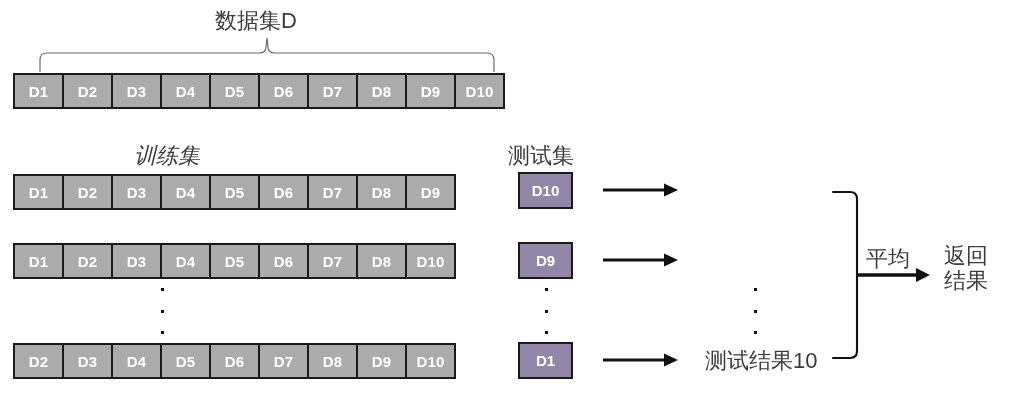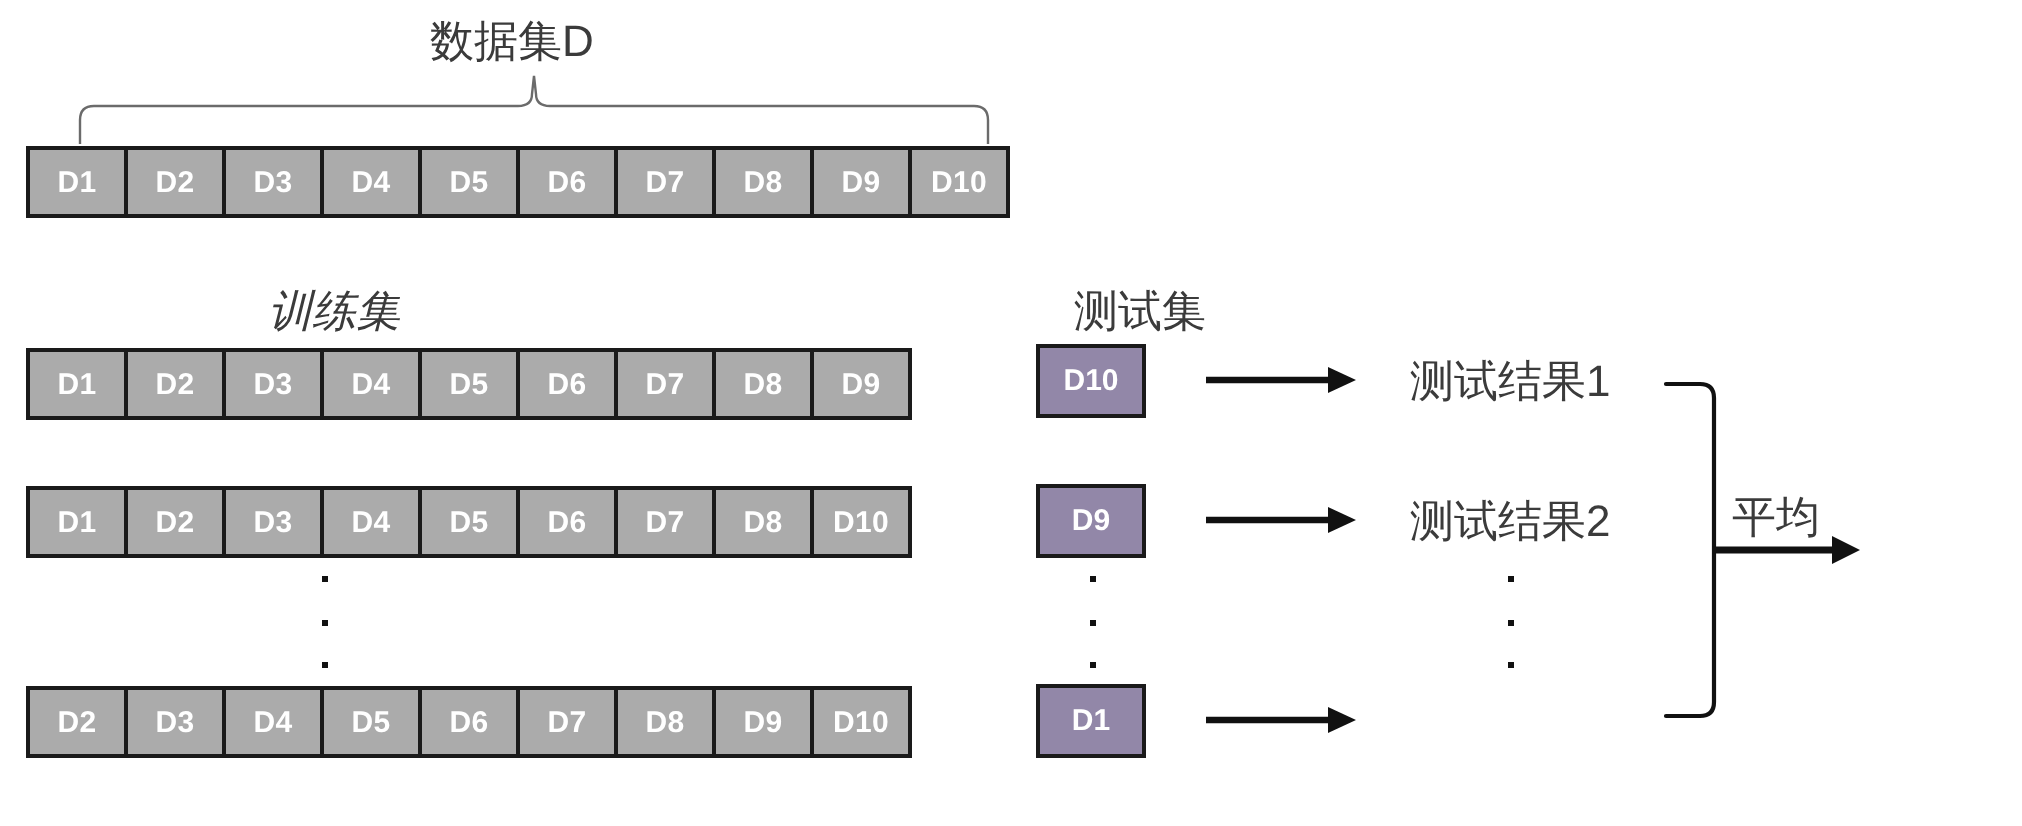--- a/index.html
+++ b/index.html
@@ -101,49 +101,47 @@
     <div class="cell">D4</div>
     <div class="cell">D5</div>
     <div class="cell">D6</div>
     <div class="cell">D7</div>
     <div class="cell">D8</div>
     <div class="cell">D9</div>
     <div class="cell">D10</div>
   </div>
 
   <div class="lbl" style="left:134px;top:143px;font-style:italic;">训练集</div>
-  <div class="lbl" style="left:537px;top:143px;">测试集</div>
+  <div class="lbl" style="left:508px;top:143px;">测试集</div>
 
   <div class="row" style="left:13px;top:174px;">
     <div class="cell">D1</div>
     <div class="cell">D2</div>
     <div class="cell">D3</div>
     <div class="cell">D4</div>
     <div class="cell">D5</div>
     <div class="cell">D6</div>
     <div class="cell">D7</div>
     <div class="cell">D8</div>
     <div class="cell">D9</div>
   </div>
   <div class="testcell" style="left:518px;top:172px;">D10</div>
-  <div class="lbl" style="left:705px;top:178px;">测试结果1</div>
 
   <div class="row" style="left:13px;top:243px;">
     <div class="cell">D1</div>
     <div class="cell">D2</div>
     <div class="cell">D3</div>
     <div class="cell">D4</div>
     <div class="cell">D5</div>
     <div class="cell">D6</div>
     <div class="cell">D7</div>
     <div class="cell">D8</div>
     <div class="cell">D10</div>
   </div>
   <div class="testcell" style="left:518px;top:242px;">D9</div>
-  <div class="lbl" style="left:705px;top:248px;">测试结果2</div>
 
   <div class="vdots" style="left:160px;top:288px;width:4px;height:46px;">
     <i></i>
       <i></i>
       <i></i>
   </div>
   <div class="vdots" style="left:544px;top:288px;width:4px;height:46px;">
     <i></i>
       <i></i>
       <i></i>
@@ -159,17 +157,22 @@
     <div class="cell">D3</div>
     <div class="cell">D4</div>
     <div class="cell">D5</div>
     <div class="cell">D6</div>
     <div class="cell">D7</div>
     <div class="cell">D8</div>
     <div class="cell">D9</div>
     <div class="cell">D10</div>
   </div>
   <div class="testcell" style="left:518px;top:342px;">D1</div>
+  <div class="lbl" style="left:705px;top:348px;">测试结果10</div>
 
   <div class="lbl" style="left:866px;top:246px;font-family:Liberation Serif, serif;">平均</div>
 
+  <div class="abs two-line" style="left:944px;top:243px;color:#3b3b3b;font-size:22px;line-height:1.15;">
+    <div>返回</div>
+    <div>结果</div>
+  </div>
 
 </div>
 
 </body></html>

